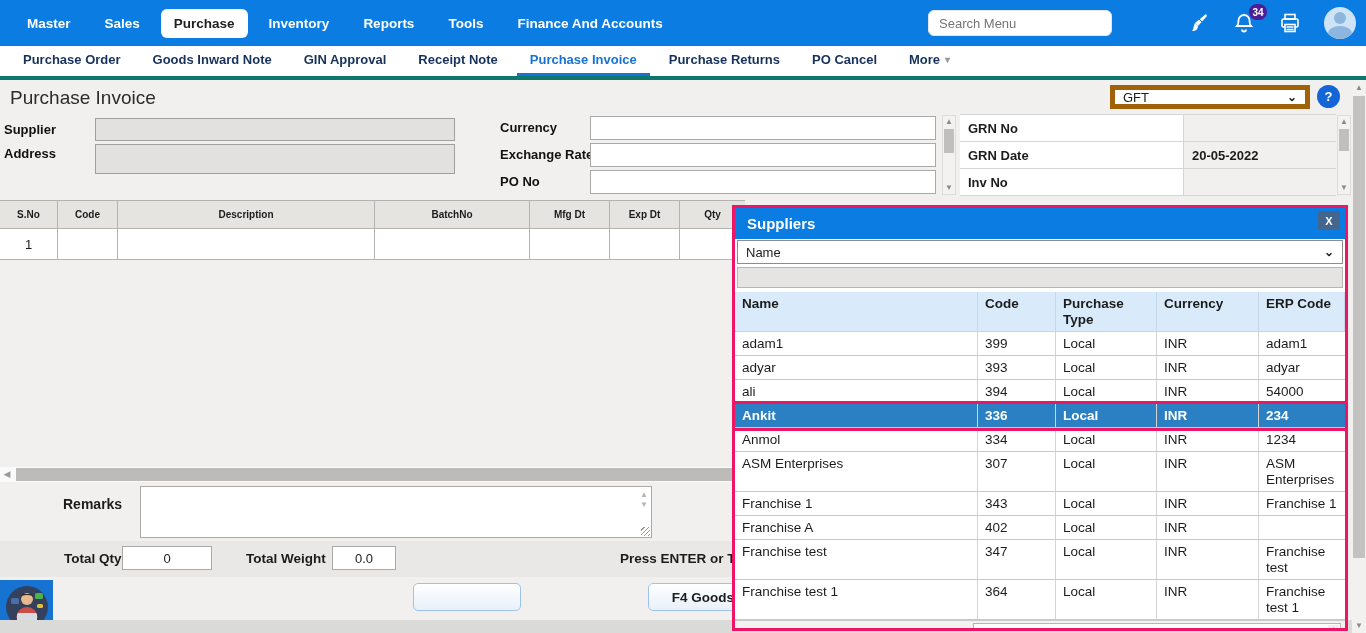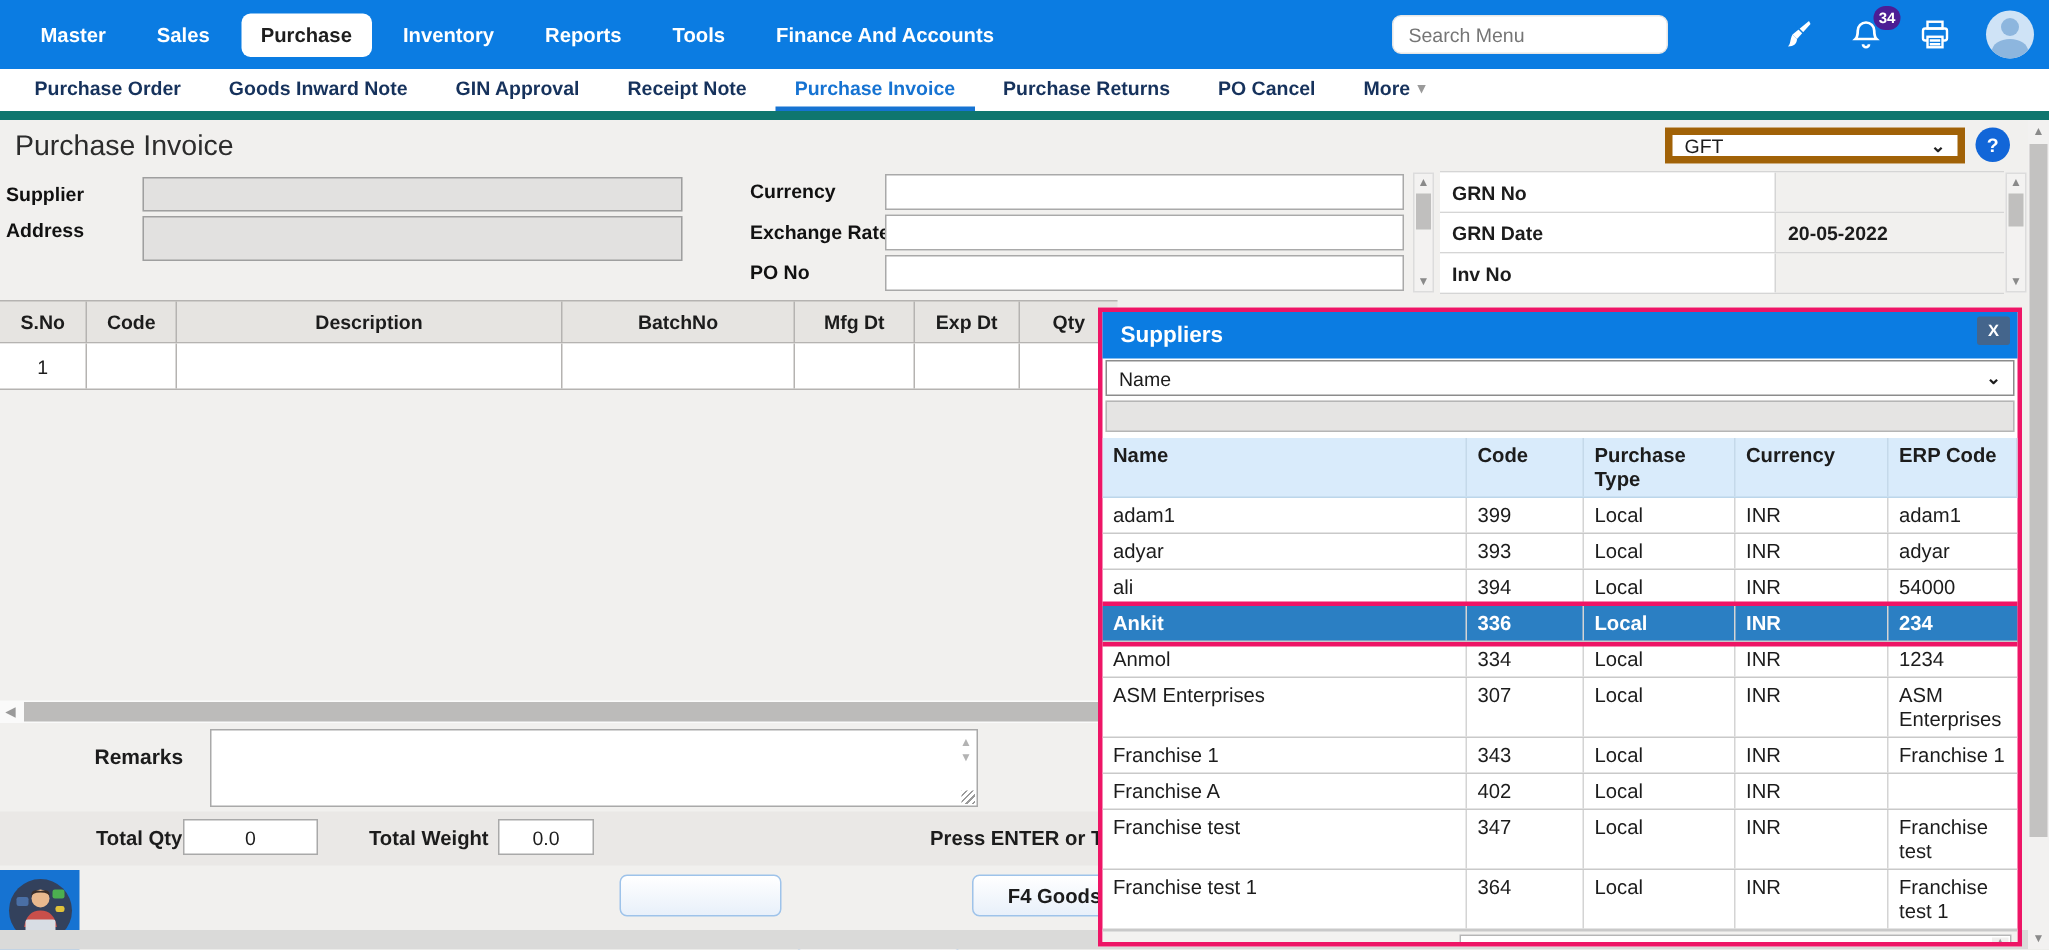--- a/index.html
+++ b/index.html
@@ -15,21 +15,21 @@
   .search-input { width:184px; height:26px; border:1px solid #e6e6e6; border-radius:6px; padding:0 10px; font-size:13px; color:#555; font-family:"Liberation Sans", sans-serif; outline:none; }
   .nav-icons { position:absolute; right:10px; top:0; height:46px; display:flex; align-items:center; gap:22px; }
   .nicon { width:24px; height:24px; position:relative; cursor:pointer; }
   .nicon svg { width:24px; height:24px; display:block; }
   .badge { position:absolute; top:-7px; right:-11px; min-width:18px; height:16px; background:#4c1d95; color:#fff; border-radius:9px; font-size:10px; font-weight:bold; display:flex; align-items:center; justify-content:center; padding:0 3px; }
   .avatar { width:32px; height:32px; border-radius:50%; background:#cfe3f6; overflow:hidden; position:relative; cursor:pointer; }
   .avatar .head { position:absolute; left:10px; top:5px; width:12px; height:12px; border-radius:50%; background:#8db6de; }
   .avatar .bodyy { position:absolute; left:4px; top:19px; width:24px; height:16px; border-radius:50% 50% 0 0; background:#8db6de; }
 
   
-  .subnav { position:absolute; left:0; top:46px; width:1366px; height:34px; background:#fff; border-bottom:6px solid #0f766e; display:flex; align-items:stretch; gap:6px; padding-left:10px; }
+  .subnav { position:absolute; left:0; top:46px; width:1366px; height:34px; background:#fff; border-bottom:4px solid #0f766e; display:flex; align-items:stretch; gap:6px; padding-left:10px; }
   .subnav-item { display:flex; align-items:center; padding:0 13px; color:#16325c; font-weight:bold; font-size:13px; cursor:pointer; border-bottom:3px solid transparent; white-space:nowrap; }
   .subnav-item.active { color:#1673d2; border-bottom-color:#1673d2; }
   .subnav-item .caret { margin-left:5px; color:#9a9a9a; font-size:10px; }
 
   
   .page-title { position:absolute; left:10px; top:87px; font-size:19px; font-weight:normal; color:#2c2c2c; }
   .branch-select { position:absolute; left:1110px; top:85px; width:200px; height:24px; background:#fff; border:5px solid #a16207; display:flex; align-items:center; justify-content:space-between; padding:0 8px; font-size:13px; cursor:pointer; }
   .branch-select .chev { font-weight:bold; color:#222; font-size:12px; }
   .help-btn { position:absolute; left:1317px; top:85px; width:23px; height:23px; border-radius:50%; background:#1266d8; color:#fff; font-weight:bold; display:flex; align-items:center; justify-content:center; font-size:13px; cursor:pointer; }
 
@@ -43,21 +43,21 @@
   .mini-vscroll .thumb { position:absolute; left:1px; width:10px; background:#c0bfbe; }
 
   .grn-table { position:absolute; left:960px; top:114px; width:376px; border-top:1px solid #d5d5d5; }
   .grn-row { display:flex; height:27px; border-bottom:1px solid #d5d5d5; }
   .grn-row .gl { width:224px; background:#fff; border-right:1px solid #d5d5d5; font-weight:bold; display:flex; align-items:center; padding-left:8px; }
   .grn-row .gv { flex:1; background:#f1f0ee; display:flex; align-items:center; padding-left:8px; font-weight:bold; }
 
   
   .grid { position:absolute; left:0; top:200px; width:745px; }
   .grid-header { display:flex; height:29px; background:#e6e4e1; border-top:1px solid #b5b3b1; border-bottom:1px solid #b5b3b1; }
-  .grid-header .gc { display:flex; align-items:center; justify-content:center; font-weight:bold; font-size:13px; border-right:1px solid #b5b3b1; }
+  .grid-header .gc { display:flex; align-items:center; justify-content:center; font-weight:bold; font-size:10px; border-right:1px solid #b5b3b1; }
   .grid-row { display:flex; height:31px; background:#fff; border-bottom:1px solid #b5b3b1; }
   .grid-row .gc { display:flex; align-items:center; justify-content:center; border-right:1px solid #b5b3b1; font-size:13px; }
   .gc:nth-child(1){width:58px;} .gc:nth-child(2){width:60px;} .gc:nth-child(3){width:257px;}
   .gc:nth-child(4){width:155px;} .gc:nth-child(5){width:80px;} .gc:nth-child(6){width:70px;} .gc:nth-child(7){width:65px; border-right:none;}
 
   
   .hscroll { position:absolute; left:0; top:467px; width:745px; height:15px; background:#fafafa; }
   .hscroll .larr { position:absolute; left:0; top:0; width:14px; height:15px; color:#9a9a9a; font-size:9px; line-height:15px; text-align:center; }
   .hscroll .thumb { position:absolute; left:16px; top:1px; width:724px; height:13px; background:#bcbbba; }
 

